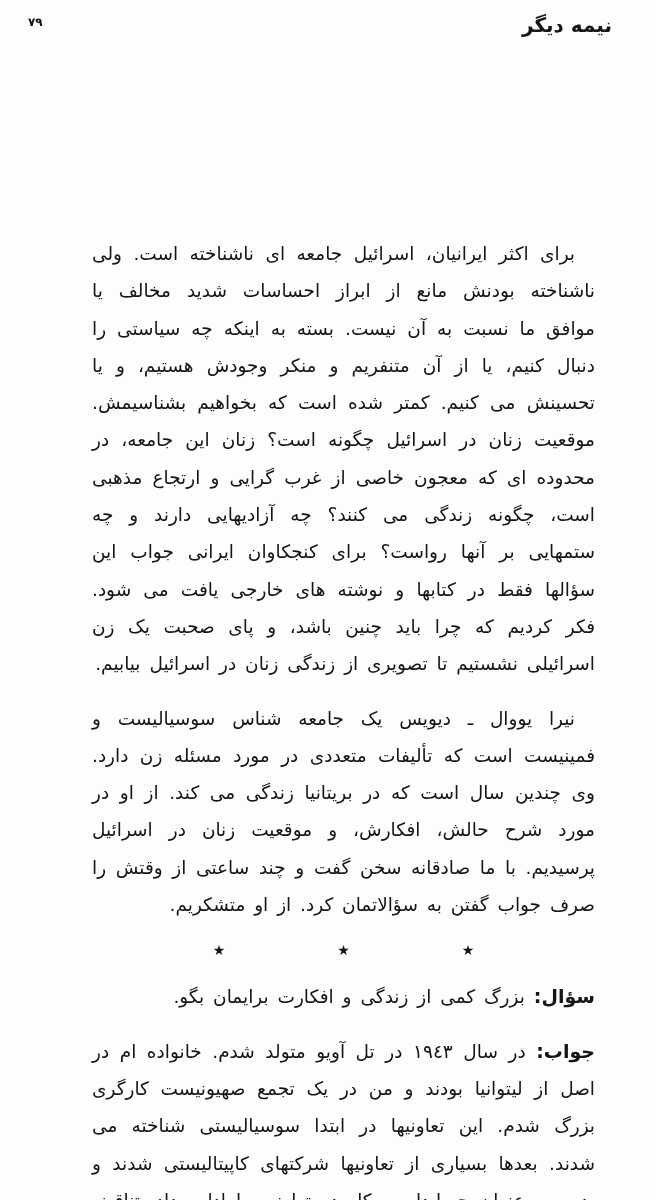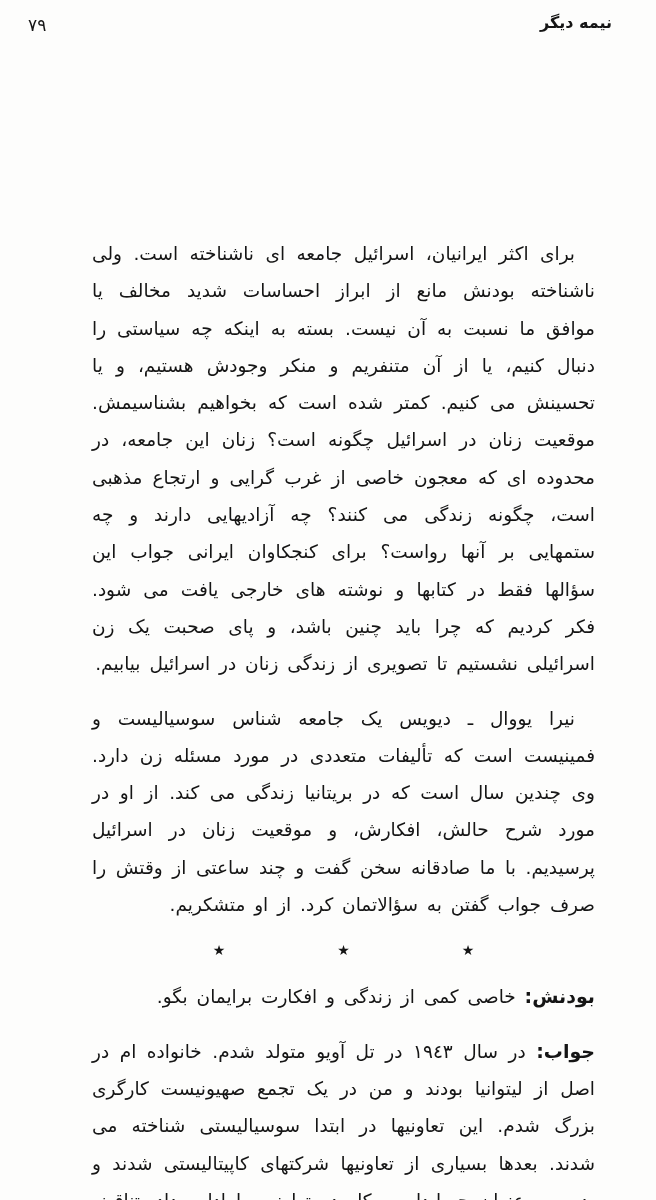--- a/index.html
+++ b/index.html
@@ -22,27 +22,27 @@
     position: absolute;
     top: 13px;
     right: 44px;
     left: 28px;
     direction: rtl;
     display: flex;
     justify-content: space-between;
     align-items: flex-start;
   }
   .journal-title {
-    font-size: 16px;
+    font-size: 20px;
     font-weight: bold;
     letter-spacing: 0;
   }
   .page-number {
-    font-size: 17px;
-    font-weight: normal;
+    font-size: 12px;
+    font-weight: bold;
     padding-top: 2px;
   }
   
   .content {
     position: absolute;
     top: 218px;
     right: 44px;
     left: 75px;
     direction: rtl;
     text-align: justify;
@@ -88,21 +88,21 @@
     <p class="para">برای اکثر ایرانیان، اسرائیل جامعه ای ناشناخته است. ولی ناشناخته بودنش مانع از ابراز احساسات شدید مخالف یا موافق ما نسبت به آن نیست. بسته به اینکه چه سیاستی را دنبال کنیم، یا از آن متنفریم و منکر وجودش هستیم، و یا تحسینش می کنیم. کمتر شده است که بخواهیم بشناسیمش. موقعیت زنان در اسرائیل چگونه است؟ زنان این جامعه، در محدوده ای که معجون خاصی از غرب گرایی و ارتجاع مذهبی است، چگونه زندگی می کنند؟ چه آزادیهایی دارند و چه ستمهایی بر آنها رواست؟ برای کنجکاوان ایرانی جواب این سؤالها فقط در کتابها و نوشته های خارجی یافت می شود. فکر کردیم که چرا باید چنین باشد، و پای صحبت یک زن اسرائیلی نشستیم تا تصویری از زندگی زنان در اسرائیل بیابیم.</p>
 
     <p class="para">نیرا یووال ـ دیویس یک جامعه شناس سوسیالیست و فمینیست است که تألیفات متعددی در مورد مسئله زن دارد. وی چندین سال است که در بریتانیا زندگی می کند. از او در مورد شرح حالش، افکارش، و موقعیت زنان در اسرائیل پرسیدیم. با ما صادقانه سخن گفت و چند ساعتی از وقتش را صرف جواب گفتن به سؤالاتمان کرد. از او متشکریم.</p>
 
     <div class="stars-separator">
       <span>★</span>
       <span>★</span>
       <span>★</span>
     </div>
 
-    <p class="para no-indent"><span class="qa-label">بودنش:</span><span> خاصی کمی از زندگی و افکارت برایمان بگو.</span></p>
+    <p class="para no-indent"><span class="qa-label">سؤال:</span><span> بزرگ کمی از زندگی و افکارت برایمان بگو.</span></p>
 
     <div class="answer-block">
       <p class="para no-indent"><span class="qa-label">جواب:</span><span> در سال ١٩٤٣ در تل آویو متولد شدم. خانواده ام در اصل از لیتوانیا بودند و من در یک تجمع صهیونیست کارگری بزرگ شدم. این تعاونیها در ابتدا سوسیالیستی شناخته می شدند. بعدها بسیاری از تعاونیها شرکتهای کاپیتالیستی شدند و پدرم به عنوان حسابدار به کار در تعاونی ما ادامه داد. تناقض بین سوسیالیسم و صهیونیسم را نمی دیدم. تحصیلاتم را در قلب تشکیلات صهیونیسم به انجام رساندم. فرد با تجمع (شورا)، و فرد با دولت یکی بود ــ دولتی که ساخته دست پدرانمان بود. فاصله ای بین جامعه و دولت وجود نداشت. جامعهٔ اسرائیل جامعه ای سیاسی است، اگر چه حالا کمتر تا گذشته. مردم هر ساعت به اخبار گوش می دادند.</span></p>
 
     </div>
 
   </div>
 
 </div>
 

